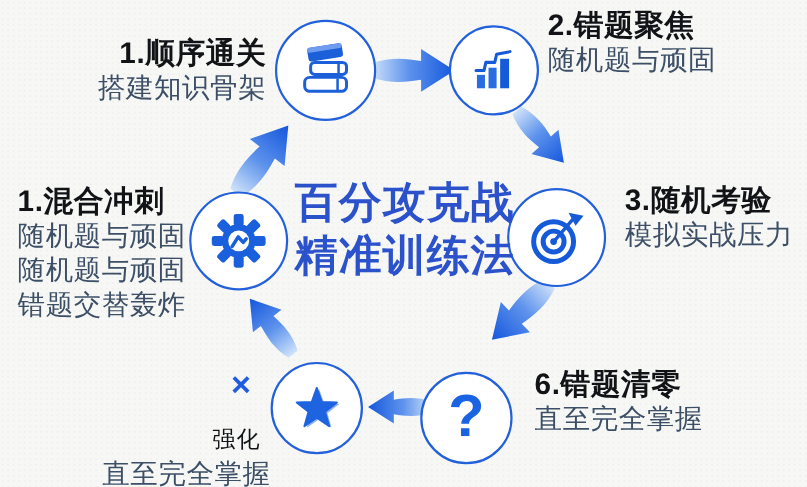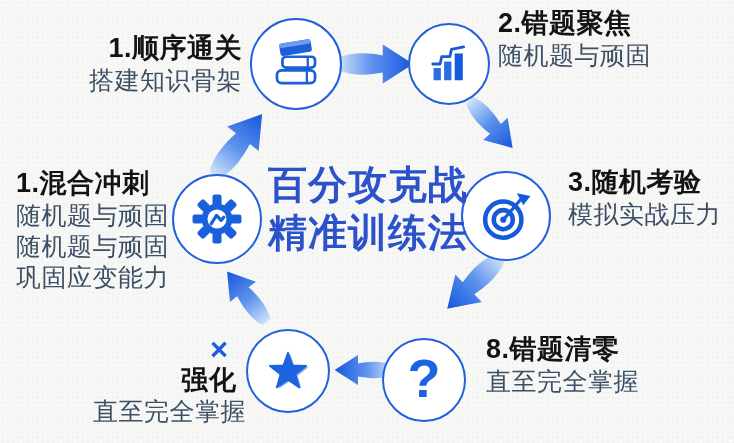--- a/index.html
+++ b/index.html
@@ -45,21 +45,21 @@
   .center-title{
     position:absolute;left:252px;top:161px;width:232px;
     text-align:center;color:#2b52cb;font-weight:800;
     font-size:39px;line-height:48px;letter-spacing:1px;white-space:nowrap;
   }
   .star-note{position:absolute;left:78px;top:335px;width:168px;text-align:right;}
   .star-note .cross{
     font-size:31px;font-weight:800;color:#1f5ce0;line-height:30px;padding-right:18px;
   }
   .star-note .note-title{
-    font-size:27px;font-weight:700;color:#111316;line-height:30px;padding-right:9px;letter-spacing:1px;
+    font-size:21px;font-weight:400;color:#111316;line-height:30px;padding-right:9px;letter-spacing:1px;margin-top:20px;
   }
   .star-note .note-desc{
     font-size:25px;font-weight:500;color:#3d4f66;line-height:32px;letter-spacing:0.5px;white-space:nowrap;
   }
 </style>
 </head>
 <body>
 
 <div class="canvas">
 
@@ -167,29 +167,29 @@
     <div class="step-title">2.错题聚焦</div>
     <div class="step-desc">随机题与顽固</div>
   </div>
 
   <div class="step" style="left:568px;top:166px;width:160px">
     <div class="step-title">3.随机考验</div>
     <div class="step-desc">模拟实战压力</div>
   </div>
 
   <div class="step" style="left:486px;top:333px;width:180px">
-    <div class="step-title">8.错题清零</div>
+    <div class="step-title">6.错题清零</div>
     <div class="step-desc">直至完全掌握</div>
   </div>
 
   <div class="step" style="left:16px;top:167px;width:170px">
     <div class="step-title">1.混合冲刺</div>
     <div class="step-desc">随机题与顽固</div>
     <div class="step-desc">随机题与顽固</div>
-    <div class="step-desc">巩固应变能力</div>
+    <div class="step-desc">错题交替轰炸</div>
   </div>
 
   <div class="star-note">
     <div class="cross">×</div>
     <div class="note-title">强化</div>
     <div class="note-desc">直至完全掌握</div>
   </div>
 
 </div>
 

